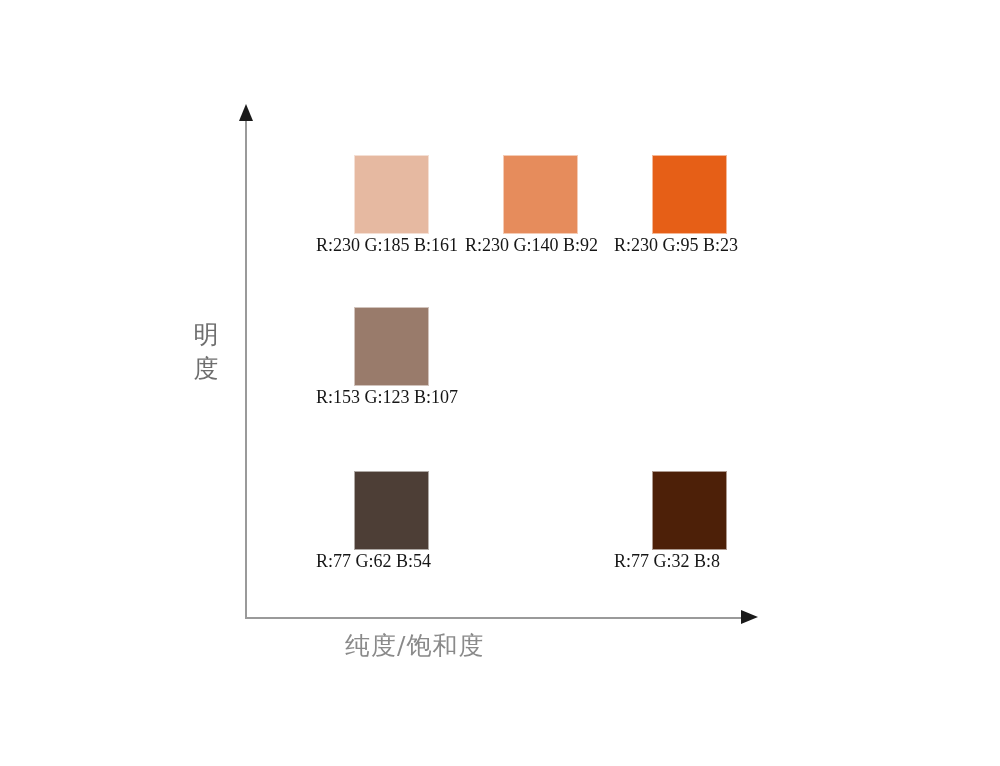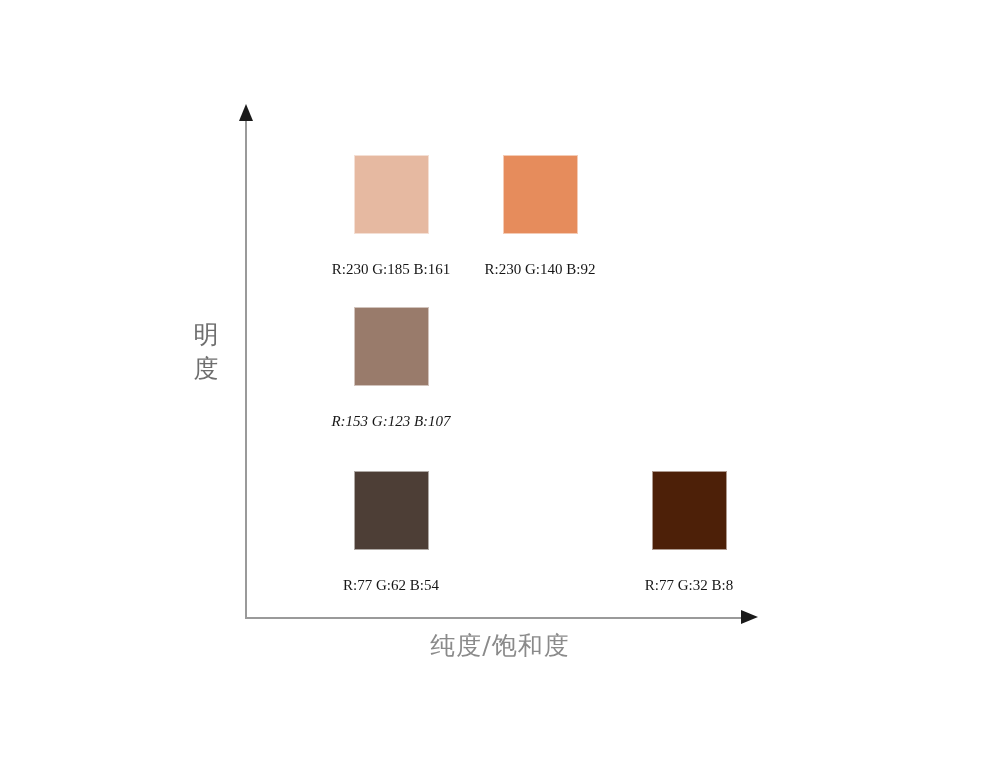--- a/index.html
+++ b/index.html
@@ -72,21 +72,21 @@
     line-height: 34px;
     color: #6e6e6e;
     letter-spacing: 0px;
     white-space: pre-line;
   }
   #x-axis-title {
     position: absolute;
     left: 345px;
     top: 630px;
     width: 310px;
-    text-align: center;
+    text-align: left;
     font-family: "DejaVu Serif", "Liberation Serif", serif;
     font-size: 25px;
     line-height: 32px;
     color: #8a8a8a;
     letter-spacing: 1px;
   }
 
   
   #swatch-grid {
     position: absolute;
@@ -95,21 +95,21 @@
     width: 450px;
     height: 420px;
   }
   .swatch-row {
     position: absolute;
     left: 0;
     width: 450px;
     height: 110px;
   }
   .swatch-row.row-0 { top: 0px; }
-  .swatch-row.row-1 { top: 152px; font-style: italic; }
+  .swatch-row.row-1 { top: 152px; }
   .swatch-row.row-2 { top: 316px; }
 
   .swatch-cell {
     position: absolute;
     top: 0;
     width: 150px;
     height: 110px;
   }
   .swatch-cell.col-0 { left: 0px; }
   .swatch-cell.col-1 { left: 149px; }
@@ -118,24 +118,24 @@
   .swatch-chip {
     width: 75px;
     height: 79px;
     margin: 0 auto;
     box-sizing: border-box;
     outline: 1px solid rgba(255, 255, 255, 0.55);
     outline-offset: -1px;
   }
 
   .swatch-label {
-    margin-top: 26px;
-    text-align: center;
+    margin-top: 2px;
+    text-align: left;
     font-family: "Liberation Serif", "DejaVu Serif", serif;
-    font-size: 15px;
+    font-size: 18px;
     line-height: 18px;
     color: #161616;
     white-space: nowrap;
   }
 </style>
 </head>
 <body>
 
 <div id="stage">
 
@@ -153,20 +153,24 @@
 
     <div class="swatch-row row-0">
       <div class="swatch-cell col-0">
         <div class="swatch-chip" style="background-color: rgb(230, 185, 161);"></div>
         <div class="swatch-label">R:230 G:185 B:161</div>
       </div>
       <div class="swatch-cell col-1">
         <div class="swatch-chip" style="background-color: rgb(230, 140, 92);"></div>
         <div class="swatch-label">R:230 G:140 B:92</div>
       </div>
+      <div class="swatch-cell col-2">
+        <div class="swatch-chip" style="background-color: rgb(230, 95, 23);"></div>
+        <div class="swatch-label">R:230 G:95 B:23</div>
+      </div>
     </div>
 
     <div class="swatch-row row-1">
       <div class="swatch-cell col-0">
         <div class="swatch-chip" style="background-color: rgb(153, 123, 107);"></div>
         <div class="swatch-label">R:153 G:123 B:107</div>
       </div>
     </div>
 
     <div class="swatch-row row-2">

